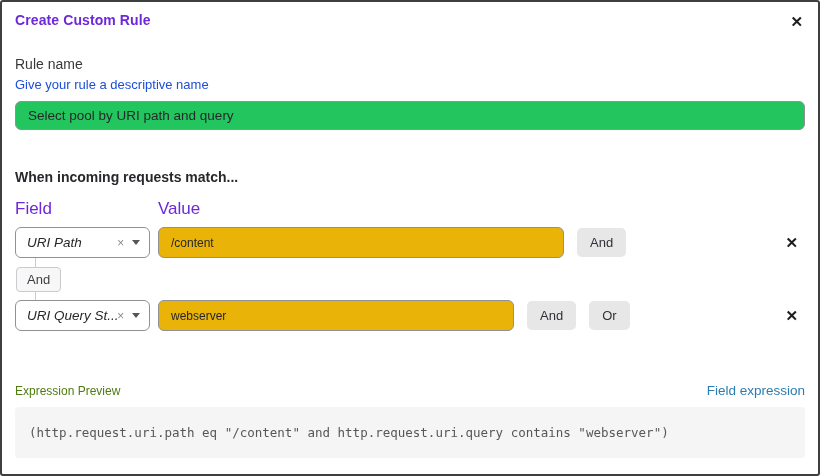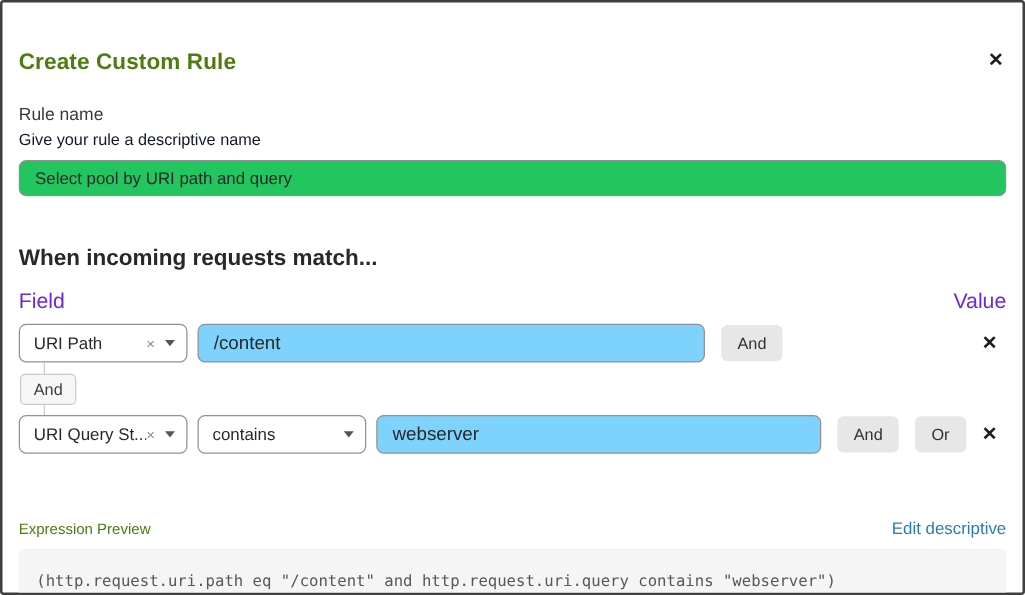--- a/index.html
+++ b/index.html
@@ -14,70 +14,71 @@
     background: #fff;
     border: 2px solid #3f3f3f;
     border-radius: 3px;
     padding: 10px 13px 14px 13px;
     position: relative;
     overflow: hidden;
   }
   
   .modal-header { position: relative; height: 26px; }
   .modal-title {
-    font-size: 18px; font-weight: 700; color: #4d7c0f; letter-spacing: .1px; margin-top: 27px;
+    font-size: 14px; font-weight: 700; color: #6d28d9; letter-spacing: .1px;
   }
   .close-btn {
     position: absolute; top: 0; right: 0;
     background: none; border: none; cursor: pointer;
     font-size: 15px; font-weight: 700; color: #1c1c1c; line-height: 1;
     padding: 2px;
   }
   
   .rule-name-section { margin-top: 18px; }
   .field-label { font-size: 14px; color: #38393b; }
-  .field-hint { font-size: 13px; color: #0f172a; margin-top: 5px; }
+  .field-hint { font-size: 13px; color: #1d4ed8; margin-top: 5px; }
   .text-input {
     width: 100%; height: 29px; margin-top: 9px;
     border: 1px solid #8f9194; border-radius: 6px;
     padding: 0 12px; font-size: 13.5px; color: #26282b;
     font-family: "Liberation Sans", sans-serif;
     background: #22c55e; outline: none;
   }
   
-  .match-heading { margin-top: 39px; font-size: 18px; font-weight: 700; color: #26282b; }
+  .match-heading { margin-top: 39px; font-size: 14px; font-weight: 700; color: #26282b; }
   .col-labels { display: flex; margin-top: 14px; font-size: 17px; color: #6d28d9; }
   .col-labels .col-field { width: 143px; }
   .col-labels .col-operator { width: 143px; }
-  .col-labels .col-value { flex: 1; text-align: right; }
+  .col-labels .col-value { flex: 1; }
   .cond-row { display: flex; align-items: center; margin-top: 8px; width: 100%; }
   .select-box {
     width: 135px; height: 31px; flex: 0 0 135px;
     border: 1px solid #8f9194; border-radius: 6px;
     display: flex; align-items: center;
     padding: 0 9px 0 11px; cursor: pointer; background: #fff;
     margin-right: 8px;
+    font-style: italic;
   }
   .select-box .select-value {
     flex: 1; font-size: 13.5px; color: #26282b;
     white-space: nowrap; overflow: hidden;
   }
   .select-box .clear-x {
     font-size: 12px; color: #8a8c8f; margin-right: 8px; line-height: 1;
   }
   .caret {
     width: 0; height: 0;
     border-left: 4.5px solid transparent;
     border-right: 4.5px solid transparent;
     border-top: 5.5px solid #53565a;
   }
   .value-input {
     height: 31px; border: 1px solid #8f9194; border-radius: 6px;
-    padding: 0 12px; font-size: 15px; color: #26282b;
-    font-family: "Liberation Sans", sans-serif; background: #7dd3fc; outline: none;
+    padding: 0 12px; font-size: 12px; color: #26282b;
+    font-family: "Liberation Sans", sans-serif; background: #eab308; outline: none;
   }
   .value-input.v1 { width: 406px; flex: 0 0 406px; }
   .value-input.v2 { width: 356px; flex: 0 0 356px; }
   .logic-btn {
     height: 29px; padding: 0 13px; margin-left: 13px;
     background: #e7e7e8; border: none; border-radius: 5px;
     font-size: 13px; color: #2f3134; cursor: pointer;
     font-family: "Liberation Sans", sans-serif;
   }
   .remove-btn {
@@ -150,31 +151,27 @@
     <div class="v-line"></div>
     <div class="connector-chip">And</div>
   </div>
 
   <div class="cond-row" style="margin-top:0;justify-content:center;">
     <div class="select-box">
       <span class="select-value">URI Query St...</span>
       <span class="clear-x">×</span>
       <span class="caret"></span>
     </div>
-    <div class="select-box">
-      <span class="select-value">contains</span>
-      <span class="caret"></span>
-    </div>
     <input class="value-input v2" type="text" value="webserver" style="">
     <button class="logic-btn">And</button>
     <button class="logic-btn">Or</button>
     <button class="remove-btn">
       <span>✕</span>
     </button>
   </div>
 
   <div class="expr-header">
     <div class="expr-label">Expression Preview</div>
-    <a class="expr-edit-link">Edit descriptive</a>
+    <a class="expr-edit-link">Field expression</a>
   </div>
   <div class="expr-code">(http.request.uri.path eq "/content" and http.request.uri.query contains "webserver")</div>
 
 </div>
 
 </body></html>

